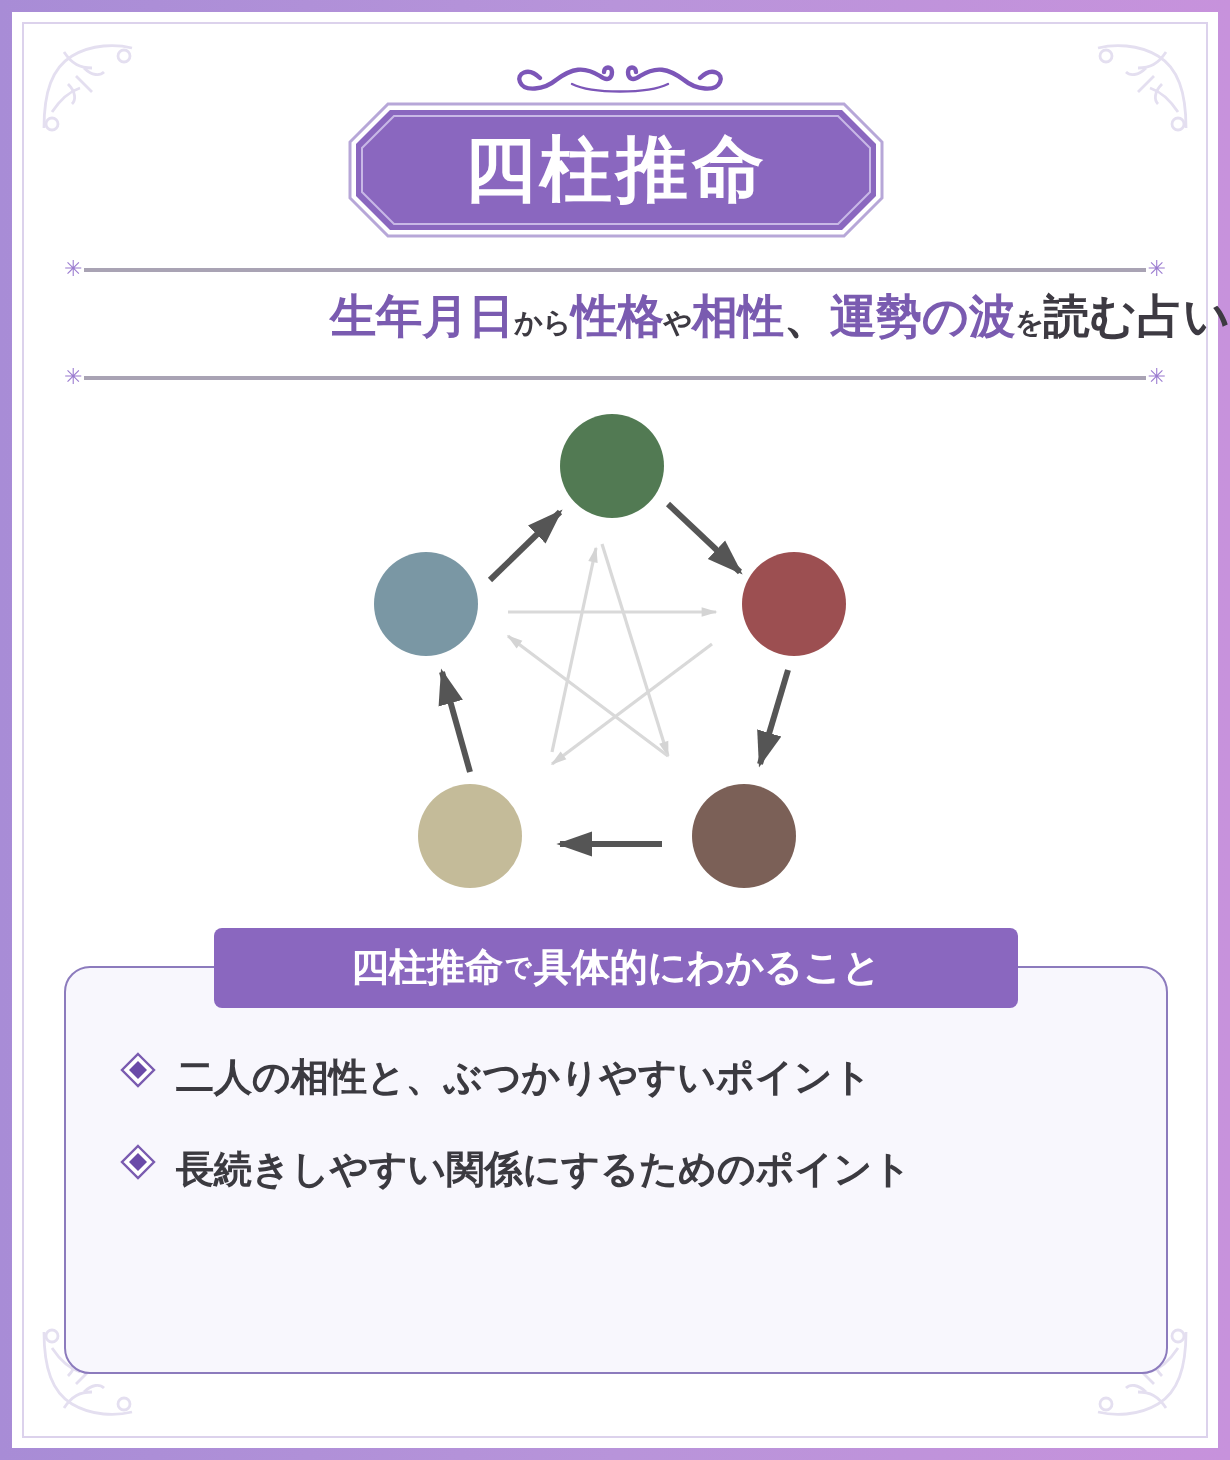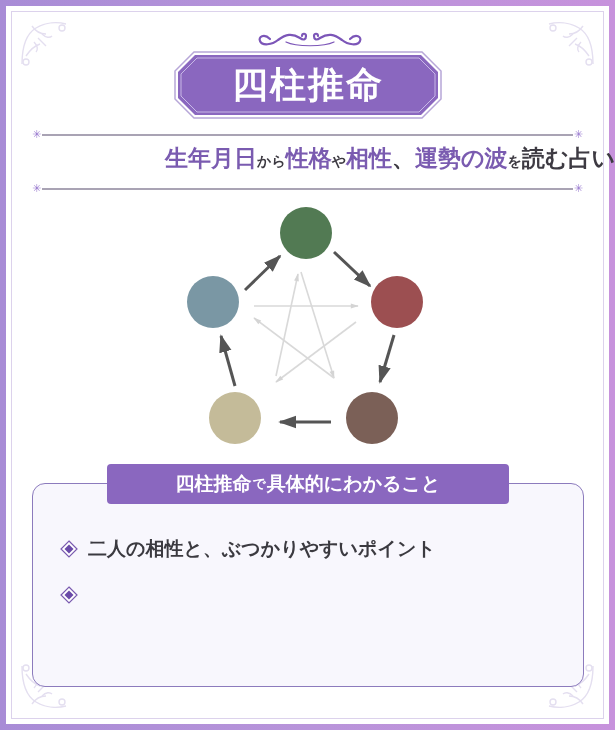--- a/index.html
+++ b/index.html
@@ -68,21 +68,21 @@
       position: absolute; left: 107px; top: 464px; width: 402px; height: 40px;
       background: #8a67bf; border-radius: 4px;
       display: flex; align-items: center; justify-content: center;
       color: #ffffff; font-weight: bold; white-space: nowrap;
     }
     .info-label .big { font-size: 19px; }
     .info-label .small { font-size: 13px; margin: 0 1px; }
 
     .points { position: absolute; left: 60px; top: 526px; }
     .point {
-      display: flex; align-items: center; height: 46px;
+      display: flex; align-items: flex-start; height: 46px;
       font-size: 19px; font-weight: bold; color: #3b3a40; white-space: nowrap;
     }
     .point .diamond { width: 18px; height: 18px; margin-right: 10px; flex: 0 0 18px; }
     .point .diamond svg { width: 100%; height: 100%; display: block; }
   </style>
 </head>
 <body>
 
 <div class="outer"></div>
 <div class="inner-white"></div>
@@ -223,14 +223,15 @@
     </span>
     <span>二人の相性と、ぶつかりやすいポイント</span>
   </div>
   <div class="point">
     <span class="diamond">
       <svg viewBox="0 0 18 18">
           <polygon points="9,1 17,9 9,17 1,9" fill="#ffffff" stroke="#7a5bb0" stroke-width="1.2"></polygon>
           <polygon points="9,4.5 13.5,9 9,13.5 4.5,9" fill="#6a4aa8"></polygon>
         </svg>
     </span>
+    <span>長続きしやすい関係にするためのポイント</span>
   </div>
 </div>
 
 </body></html>

